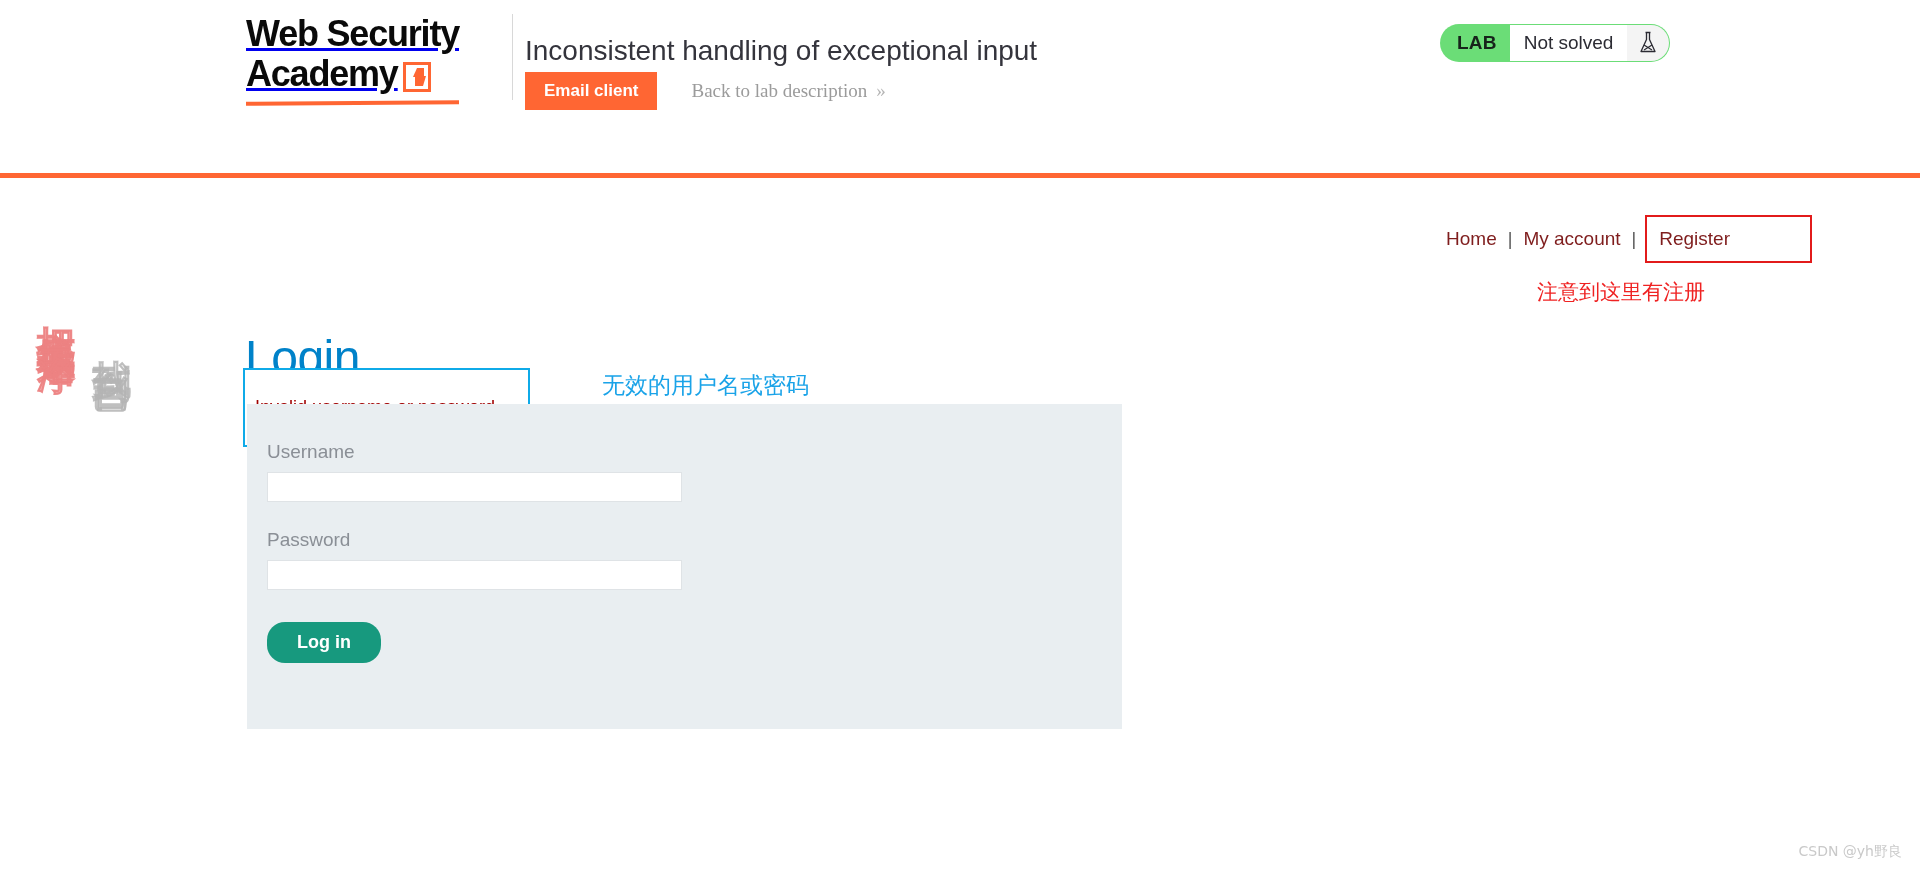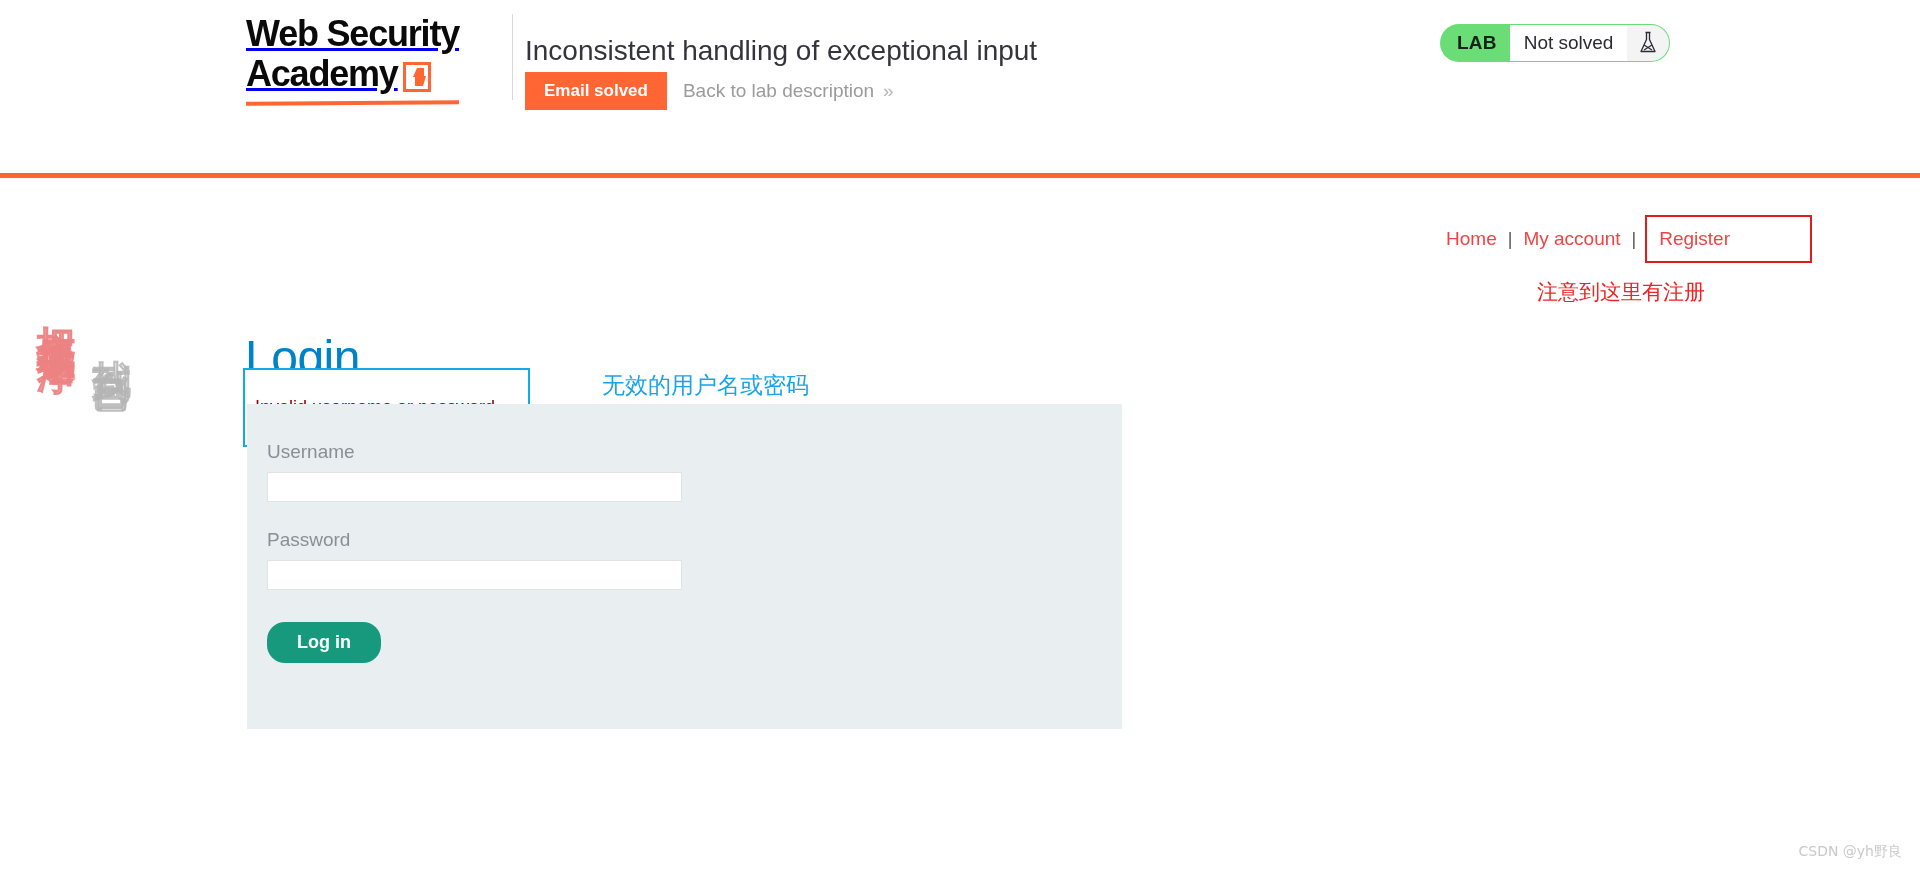--- a/index.html
+++ b/index.html
@@ -115,27 +115,28 @@
     color: #ffffff;
     font-weight: bold;
     font-size: 17px;
     padding: 9px 19px;
     border: none;
     cursor: pointer;
     font-family: "Liberation Sans", sans-serif;
     line-height: 20px;
   }
   .back-link {
-    margin-left: 16px;
+    margin-left: 34px;
     color: #9b9b9b;
     font-size: 19px;
     text-decoration: none;
     white-space: nowrap;
     display: flex;
     align-items: center;
+    font-family: Liberation Serif, serif;
   }
   .back-link .chev {
     margin-left: 9px;
     font-size: 19px;
     color: #b6b6b6;
   }
 
   
   .lab-status {
     position: absolute;
@@ -187,21 +188,21 @@
   
   .site-nav {
     position: absolute;
     right: 108px;
     top: 215px;
     display: flex;
     align-items: center;
     font-size: 19px;
   }
   .nav-link {
-    color: #ef4444;
+    color: #7f1d1d;
     text-decoration: none;
     white-space: nowrap;
   }
   .nav-sep {
     color: #555;
     margin: 0 11px;
     font-size: 18px;
   }
   .nav-register-box {
     border: 2px solid #e21b1b;
@@ -346,21 +347,21 @@
     <a class="logo-block" href="#">
       <div class="logo-line1">Web Security</div>
       <div class="logo-line2"><span>Academy</span><span class="logo-mark"></span></div>
     </a>
     <div class="logo-underline"></div>
     <div class="logo-divider"></div>
 
     <h1 class="lab-title">Inconsistent handling of exceptional input</h1>
 
     <div class="lab-actions">
-      <button class="email-client-btn">Email solved</button>
+      <button class="email-client-btn">Email client</button>
       <a class="back-link" href="#">
         <span>Back to lab description</span>
         <span class="chev">»</span>
       </a>
     </div>
 
     <div class="lab-status">
       <div class="lab-status-tag">LAB</div>
       <div class="lab-status-text">Not solved</div>
       <div class="lab-status-icon">

